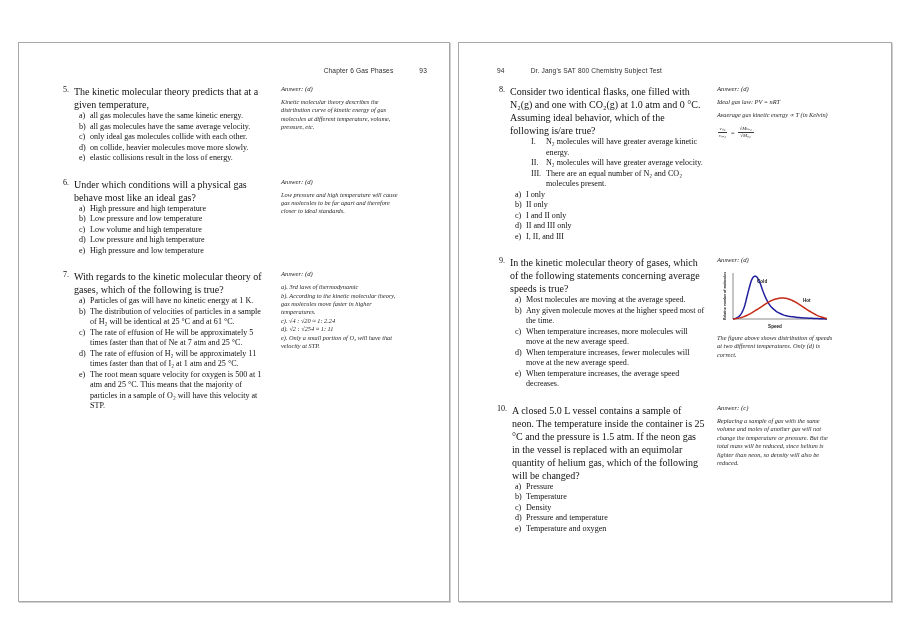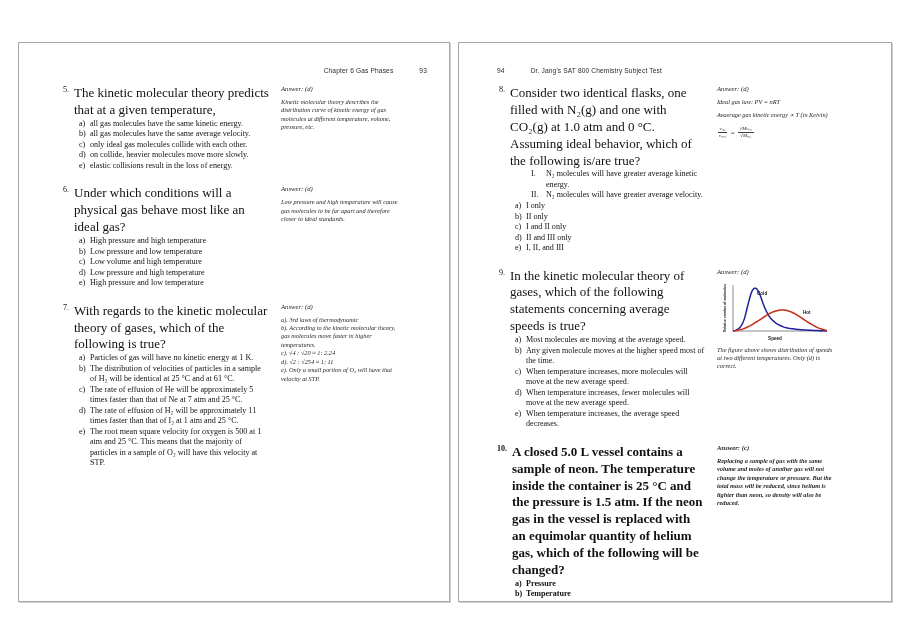--- a/index.html
+++ b/index.html
@@ -57,21 +57,21 @@
 
   
   .qrow { display: flex; }
   .qnum {
     width: 17px; flex: 0 0 17px;
     font-size: 8.1px; color: #111;
     text-align: right; padding-right: 5px;
     line-height: 1.30;
   }
   .qstem {
-    font-size: 13px; color: #111;
+    font-size: 10px; color: #111;
     line-height: 1.30;
   }
   .opts { list-style: none; margin: 0; padding: 0 0 0 22px; }
   .opt {
     display: flex;
     font-size: 8.1px; color: #111;
     line-height: 1.30;
   }
   .opt .lbl { flex: 0 0 11px; }
   .opt .txt { flex: 1 1 auto; }
@@ -277,20 +277,24 @@
               <div class="qstem">Consider two identical flasks, one filled with N₂(g) and one with CO₂(g) at 1.0 atm and 0 °C. Assuming ideal behavior, which of the following is/are true?</div>
             </div>
             <ul class="opts roman">
               <li class="opt">
                   <span class="lbl">I.</span>
                   <span class="txt">N₂ molecules will have greater average kinetic energy.</span>
                 </li>
               <li class="opt">
                   <span class="lbl">II.</span>
                   <span class="txt">N₂ molecules will have greater average velocity.</span>
+                </li>
+              <li class="opt">
+                  <span class="lbl">III.</span>
+                  <span class="txt">There are an equal number of N₂ and CO₂ molecules present.</span>
                 </li>
             </ul>
             <ul class="opts after-roman">
               <li class="opt">
                   <span class="lbl">a)</span>
                   <span class="txt">I only</span>
                 </li>
               <li class="opt">
                   <span class="lbl">b)</span>
                   <span class="txt">II only</span>
@@ -370,21 +374,21 @@
                 <text id="label-cold" class="curve-label" x="40" y="14">Cold</text>
                 <text id="label-hot" class="curve-label" x="86" y="33">Hot</text>
                 <text id="label-x" class="axis-label-x" x="58" y="59" text-anchor="middle">Speed</text>
                 <text id="label-y" class="axis-label-y" x="9" y="27" text-anchor="middle" transform="rotate(-90 9 27)">Relative number of molecules</text>
               </svg>
             </div>
             <div class="chart-cap">The figure above shows distribution of speeds at two different temperatures. Only (d) is correct.</div>
           </div>
         </div>
 
-        <div class="qblock" style="margin-top:12px;font-weight:bold;">
+        <div class="qblock" style="margin-top:12px;">
           <div class="qmain">
             <div class="qrow">
               <div class="qnum" style="width:19px;flex:0 0 19px;">10.</div>
               <div class="qstem">A closed 5.0 L vessel contains a sample of neon. The temperature inside the container is 25 °C and the pressure is 1.5 atm. If the neon gas in the vessel is replaced with an equimolar quantity of helium gas, which of the following will be changed?</div>
             </div>
             <ul class="opts">
               <li class="opt">
                   <span class="lbl">a)</span>
                   <span class="txt">Pressure</span>
                 </li>

